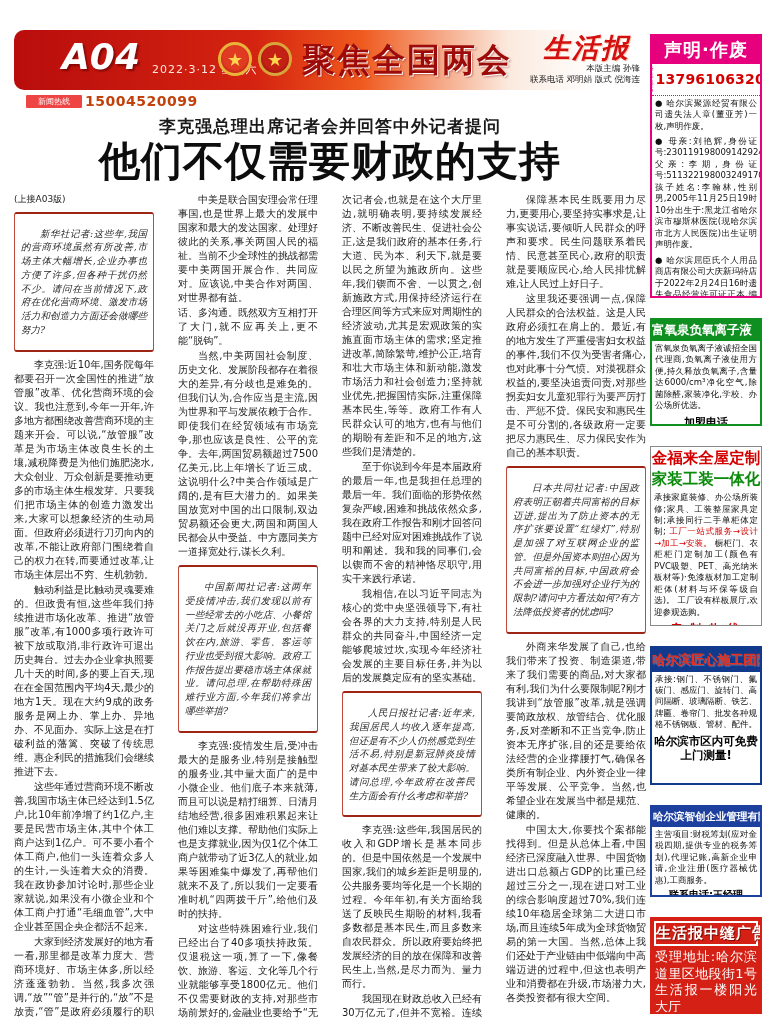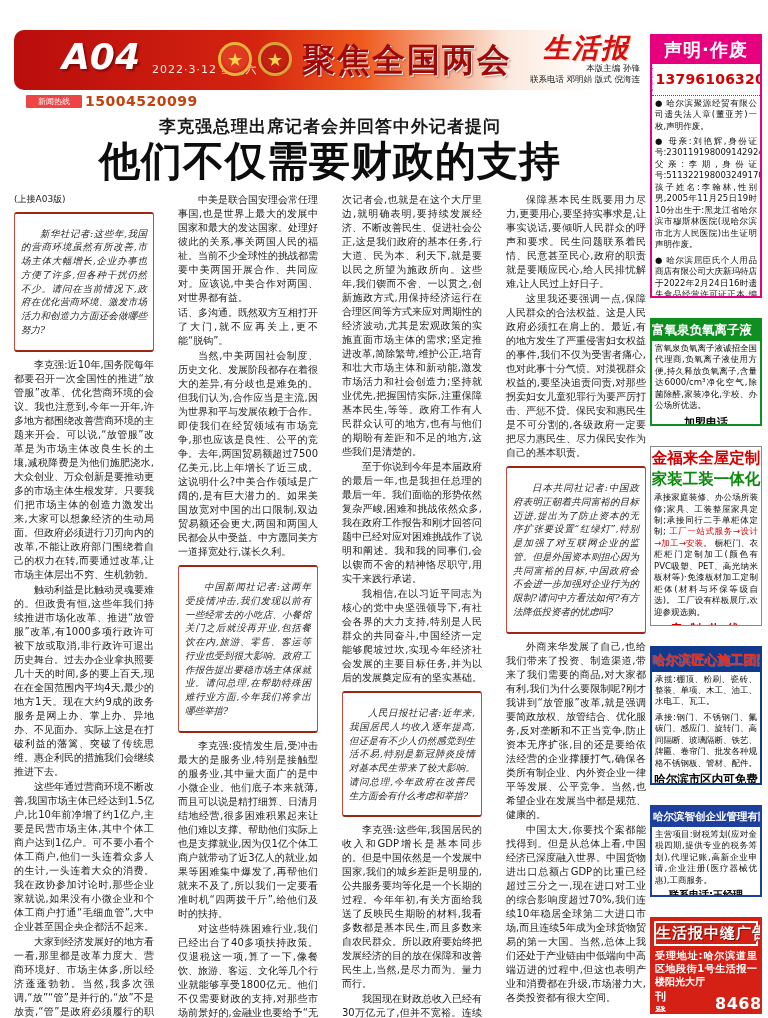--- a/index.html
+++ b/index.html
@@ -47,21 +47,21 @@
   .red-line{color:#d40000;}
   .jfl-hot{color:#d40000;text-align:center;font-weight:bold;font-size:11px;letter-spacing:2px;padding-top:1px;}
   .ad-jx{border:2px solid #123a8c;}
   .jx-title{background:#123a8c;color:#e5301e;font-weight:900;font-size:13px;text-align:center;padding:3px 0;white-space:nowrap;text-shadow:1px 1px 0 rgba(255,255,255,.25);}
   .jx-high{font-size:11.5px;font-weight:900;text-align:center;line-height:1.25;padding:1px 0;}
   .ad-zc{border:2px solid #1d3f9e;}
   .zc-title{background:#1d3f9e;color:#ffffff;font-weight:900;font-size:10.5px;text-align:center;padding:3px 1px;white-space:nowrap;}
   .zc-contact{font-size:10px;font-weight:bold;text-align:center;}
   .ad-zf{background:#d42015;border:2px solid #d42015;color:#fff;}
   .zf-title{border:2px solid #ffffff;margin:2px;padding:1px 0;font-size:15px;font-weight:900;text-align:center;letter-spacing:1px;white-space:nowrap;text-shadow:1px 1px 0 #7a0b02;}
-  .zf-addr{font-size:10px;line-height:1.3;padding:1px 3px;text-align:justify;font-weight:bold;}
+  .zf-addr{font-size:13px;line-height:1.3;padding:1px 3px;text-align:justify;}
   .zf-row{display:flex;align-items:center;gap:3px;padding:0 3px;}
   .zf-label{font-size:11px;font-weight:900;}
   .zf-value{font-size:16px;font-weight:900;letter-spacing:.5px;margin-left:46px;}
 </style>
 </head>
 <body>
 
 <div class="page">
 
   <div class="main">
@@ -165,21 +165,20 @@
         <span class="red-line">工厂一站式服务→设计→加工→安装。</span>
         <span>橱柜门、衣柜柜门定制加工(颜色有PVC吸塑、PET、高光纳米板材等)·免漆板材加工定制柜体(材料与环保等级自选)。</span>
         <span>工厂设有样板展厅,欢迎参观选购。</span>
       </div>
       <div class="jfl-hot">定 制 热 线</div>
 
     </div>
 
     <div class="ad ad-jx" style="height:152px;">
       <div class="jx-title">哈尔滨匠心施工团队</div>
-      <div class="ad-body">承揽:棚顶、粉刷、瓷砖、整装、单项、木工、油工、水电工、瓦工。</div>
       <div class="ad-body">承接:钢门、不锈钢门、氟碳门、感应门、旋转门、高间隔断、玻璃隔断、铁艺、牌匾、卷帘门、批发各种规格不锈钢板、管材、配件。</div>
       <div class="jx-high">哈尔滨市区内可免费上门测量!</div>
 
     </div>
 
     <div class="ad ad-zc" style="height:100px;">
       <div class="zc-title">哈尔滨智创企业管理有限公司</div>
       <div class="ad-body">主营项目:财税筹划(应对金税四期,提供专业的税务筹划),代理记账,高新企业申请,企业注册(医疗器械优惠),工商服务。</div>
       <div class="zc-contact">联系电话:王经理</div>
 

